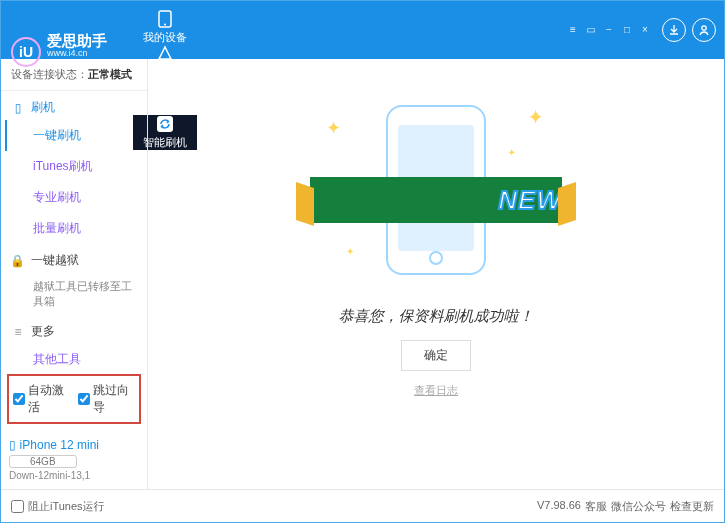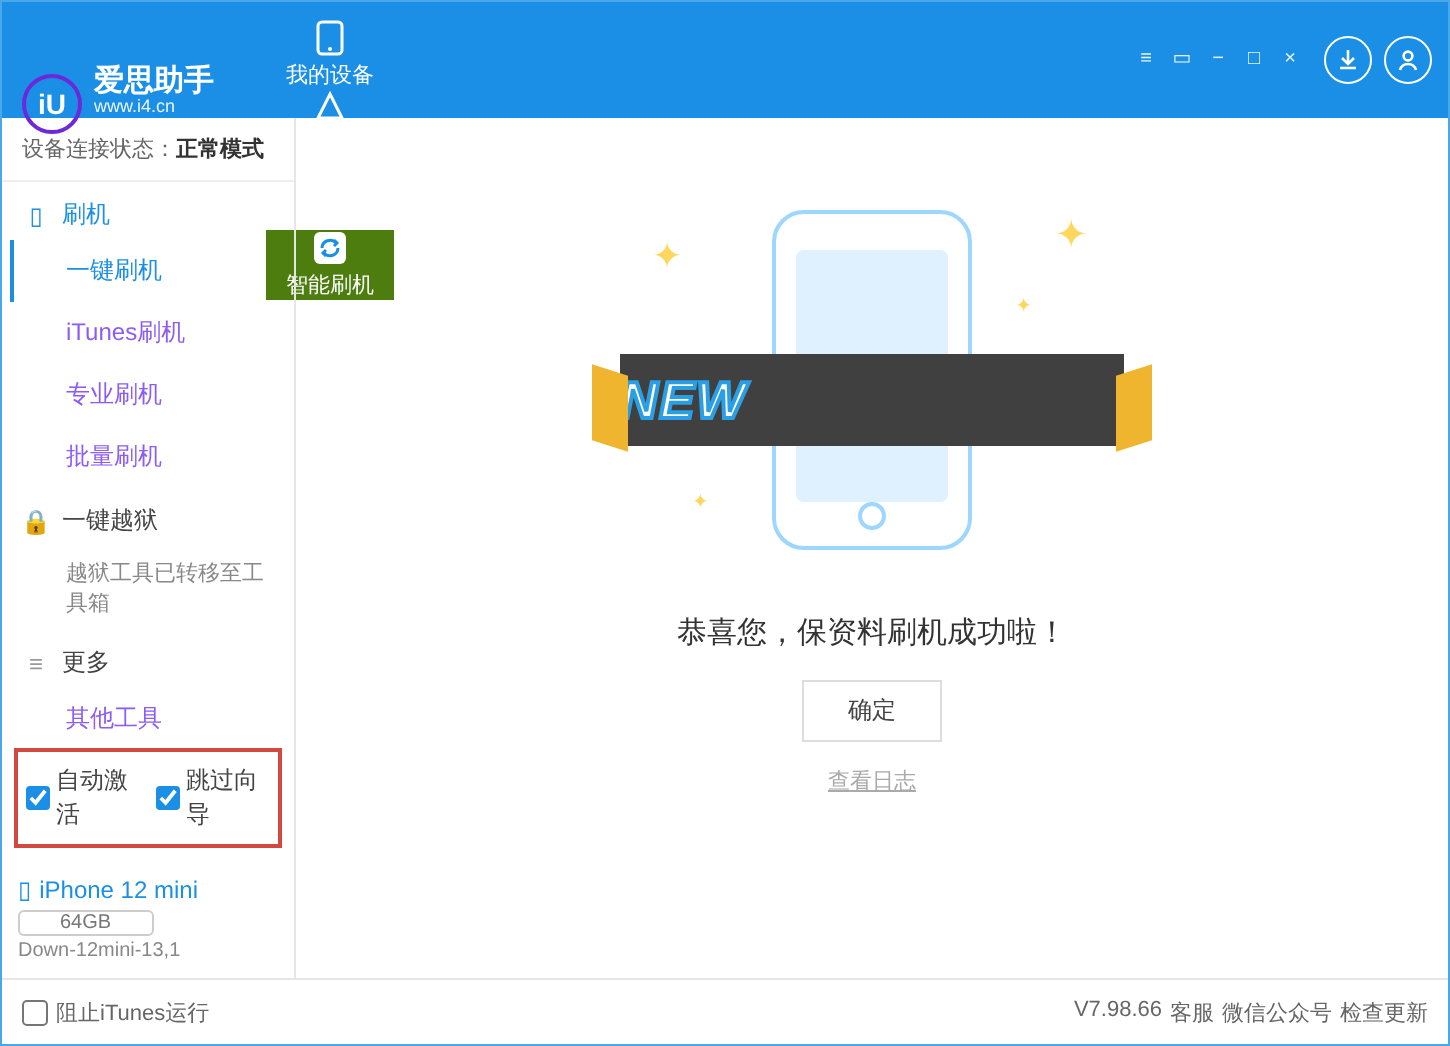--- a/index.html
+++ b/index.html
@@ -1,25 +1,25 @@
 <!DOCTYPE html>
 <html><head>
 <meta charset="utf-8">
 <style>
 * { margin: 0; padding: 0; box-sizing: border-box; }
 body { font-family: "Microsoft YaHei", sans-serif; font-size: 12px; background: #fff; width: 725px; height: 523px; border: 1px solid #4aa8e8; display: flex; flex-direction: column; }
 .titlebar { background: #1b8fe6; height: 58px; display: flex; align-items: center; color: #fff; padding: 0 8px 0 10px; }
 .logo-area { display: flex; align-items: center; gap: 6px; margin-right: 4px; min-width: 118px; }
-.logo-circle { width: 30px; height: 30px; border: 2px solid #6d28d9; border-radius: 50%; display: flex; align-items: center; justify-content: center; font-weight: bold; font-size: 14px; margin-top: 44px; }
+.logo-circle { width: 30px; height: 30px; border: 2px solid #f0abfc; border-radius: 50%; display: flex; align-items: center; justify-content: center; font-weight: bold; font-size: 14px; margin-top: 44px; }
 .logo-text { display: flex; flex-direction: column; line-height: 1.1; margin-top: 32px; }
 .logo-title { font-size: 15px; font-weight: bold; }
 .logo-url { font-size: 9px; opacity: .9; }
 .nav-tabs { display: flex; height: 41px; flex-direction: column; }
 .nav-tab { display: flex; flex-direction: column; align-items: center; justify-content: center; width: 64px; height: 58px; cursor: pointer; gap: 2px; }
-.nav-tab.active { background: #4d7c0f; }
+.nav-tab.active { background: #0f172a; }
 .nav-tab .nav-icon { width: 18px; height: 18px; display: flex; align-items: center; justify-content: center; }
 .nav-tab .nav-label { font-size: 11px; }
 .title-right { margin-left: auto; display: flex; align-items: center; gap: 6px; }
 .small-win-btns { display: flex; gap: 4px; margin-right: 4px; }
 .small-win-btn { width: 14px; height: 12px; cursor: pointer; font-size: 10px; line-height: 12px; text-align: center; opacity: .9; }
 .circle-btn { width: 24px; height: 24px; border: 1.5px solid #fff; border-radius: 50%; display: flex; align-items: center; justify-content: center; cursor: pointer; font-size: 12px; }
 .content { flex: 1; display: flex; overflow: hidden; }
 .sidebar { width: 147px; border-right: 1px solid #e6e6e6; display: flex; flex-direction: column; }
 .conn-status { padding: 8px 10px; font-size: 11px; color: #666; border-bottom: 1px solid #eee; }
 .conn-status b { color: #333; font-weight: bold; }
@@ -40,26 +40,26 @@
 .device-line { color: #1b8fe6; display: flex; align-items: center; gap: 4px; font-size: 12px; }
 .device-badge { display: inline-block; border: 1px solid #ccc; border-radius: 3px; padding: 0 20px; font-size: 10px; color: #777; margin-top: 3px; }
 .device-sub { font-size: 10px; color: #888; margin-top: 2px; }
 .main { flex: 1; display: flex; flex-direction: column; align-items: center; position: relative; }
 .illus { margin-top: 28px; width: 240px; height: 200px; position: relative; }
 .star { position: absolute; color: #ffd75e; }
 .phone { position: absolute; left: 70px; top: 18px; width: 100px; height: 170px; background: #fff; border: 2px solid #9dd6ff; border-radius: 16px; }
 .phone::before { content: ""; position: absolute; left: 10px; right: 10px; top: 18px; bottom: 22px; background: #dff1ff; border-radius: 4px; }
 .phone::after { content: ""; position: absolute; left: 50%; bottom: 8px; transform: translateX(-50%); width: 10px; height: 10px; border: 2px solid #9dd6ff; border-radius: 50%; }
 .banner-wrap { position: absolute; left: -6px; right: -6px; top: 90px; }
-.banner { background: #404040; height: 46px; display: flex; align-items: center; justify-content: flex-start; position: relative; }
+.banner { background: #15803d; height: 46px; display: flex; align-items: center; justify-content: flex-end; position: relative; }
 .banner::before, .banner::after { content: ""; position: absolute; top: 8px; width: 18px; height: 38px; background: #f0b52f; }
 .banner::before { left: -14px; transform: skewY(18deg); }
 .banner::after { right: -14px; transform: skewY(-18deg); }
 .banner-text { font-weight: 900; font-size: 26px; font-style: italic; color: #fff; letter-spacing: 1px; -webkit-text-stroke: 2px #2a9fe6; }
-.msg { margin-top: 20px; font-size: 15px; color: #333; }
+.msg { margin-top: 20px; font-size: 15px; color: #333; font-style: italic; }
 .ok-btn { margin-top: 14px; border: 1px solid #ddd; background: #fff; padding: 6px 22px; cursor: pointer; color: #444; font-size: 12px; }
 .log-link { margin-top: 12px; color: #aaa; font-size: 11px; text-decoration: underline; cursor: pointer; }
 .statusbar { height: 26px; border-top: 1px solid #e6e6e6; display: flex; align-items: center; padding: 16px 10px; color: #666; font-size: 11px; }
 .statusbar .right { margin-left: auto; display: flex; gap: 4px; }
 .statusbar .right span { cursor: pointer; }
 .sb-checkrow { display: flex; align-items: center; gap: 4px; }
 svg { display: block; }
 </style>
 </head>
 <body>

